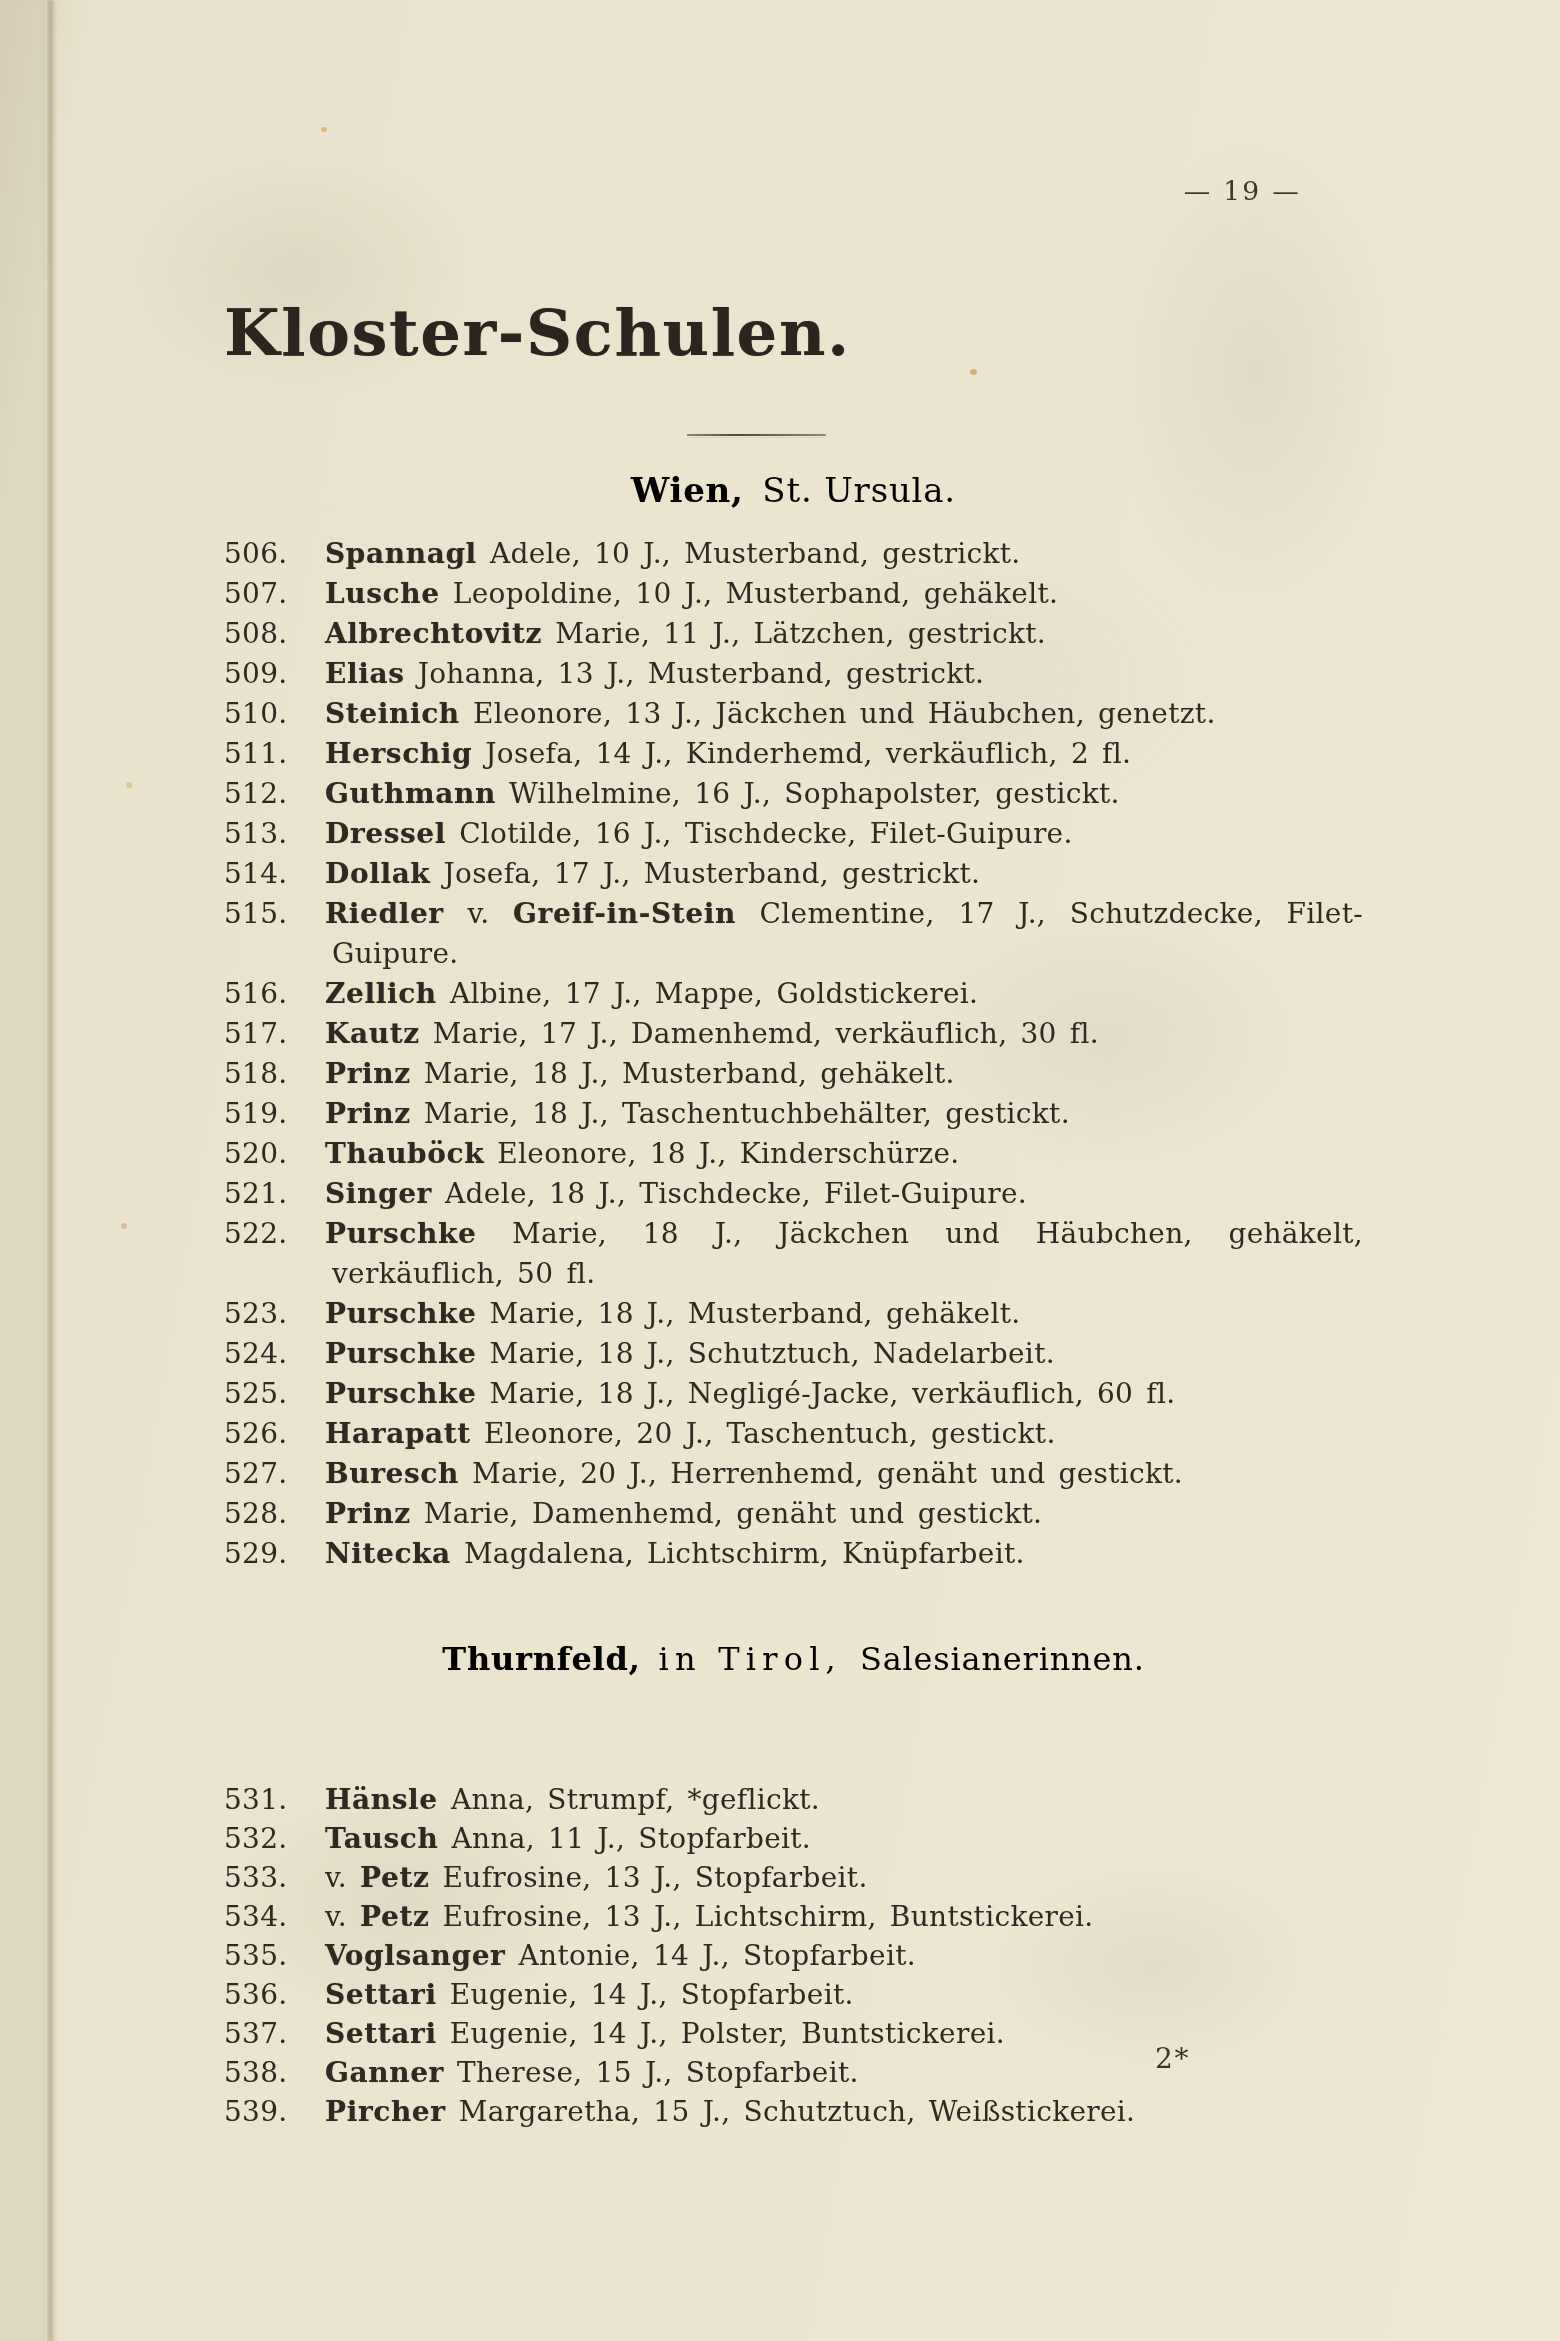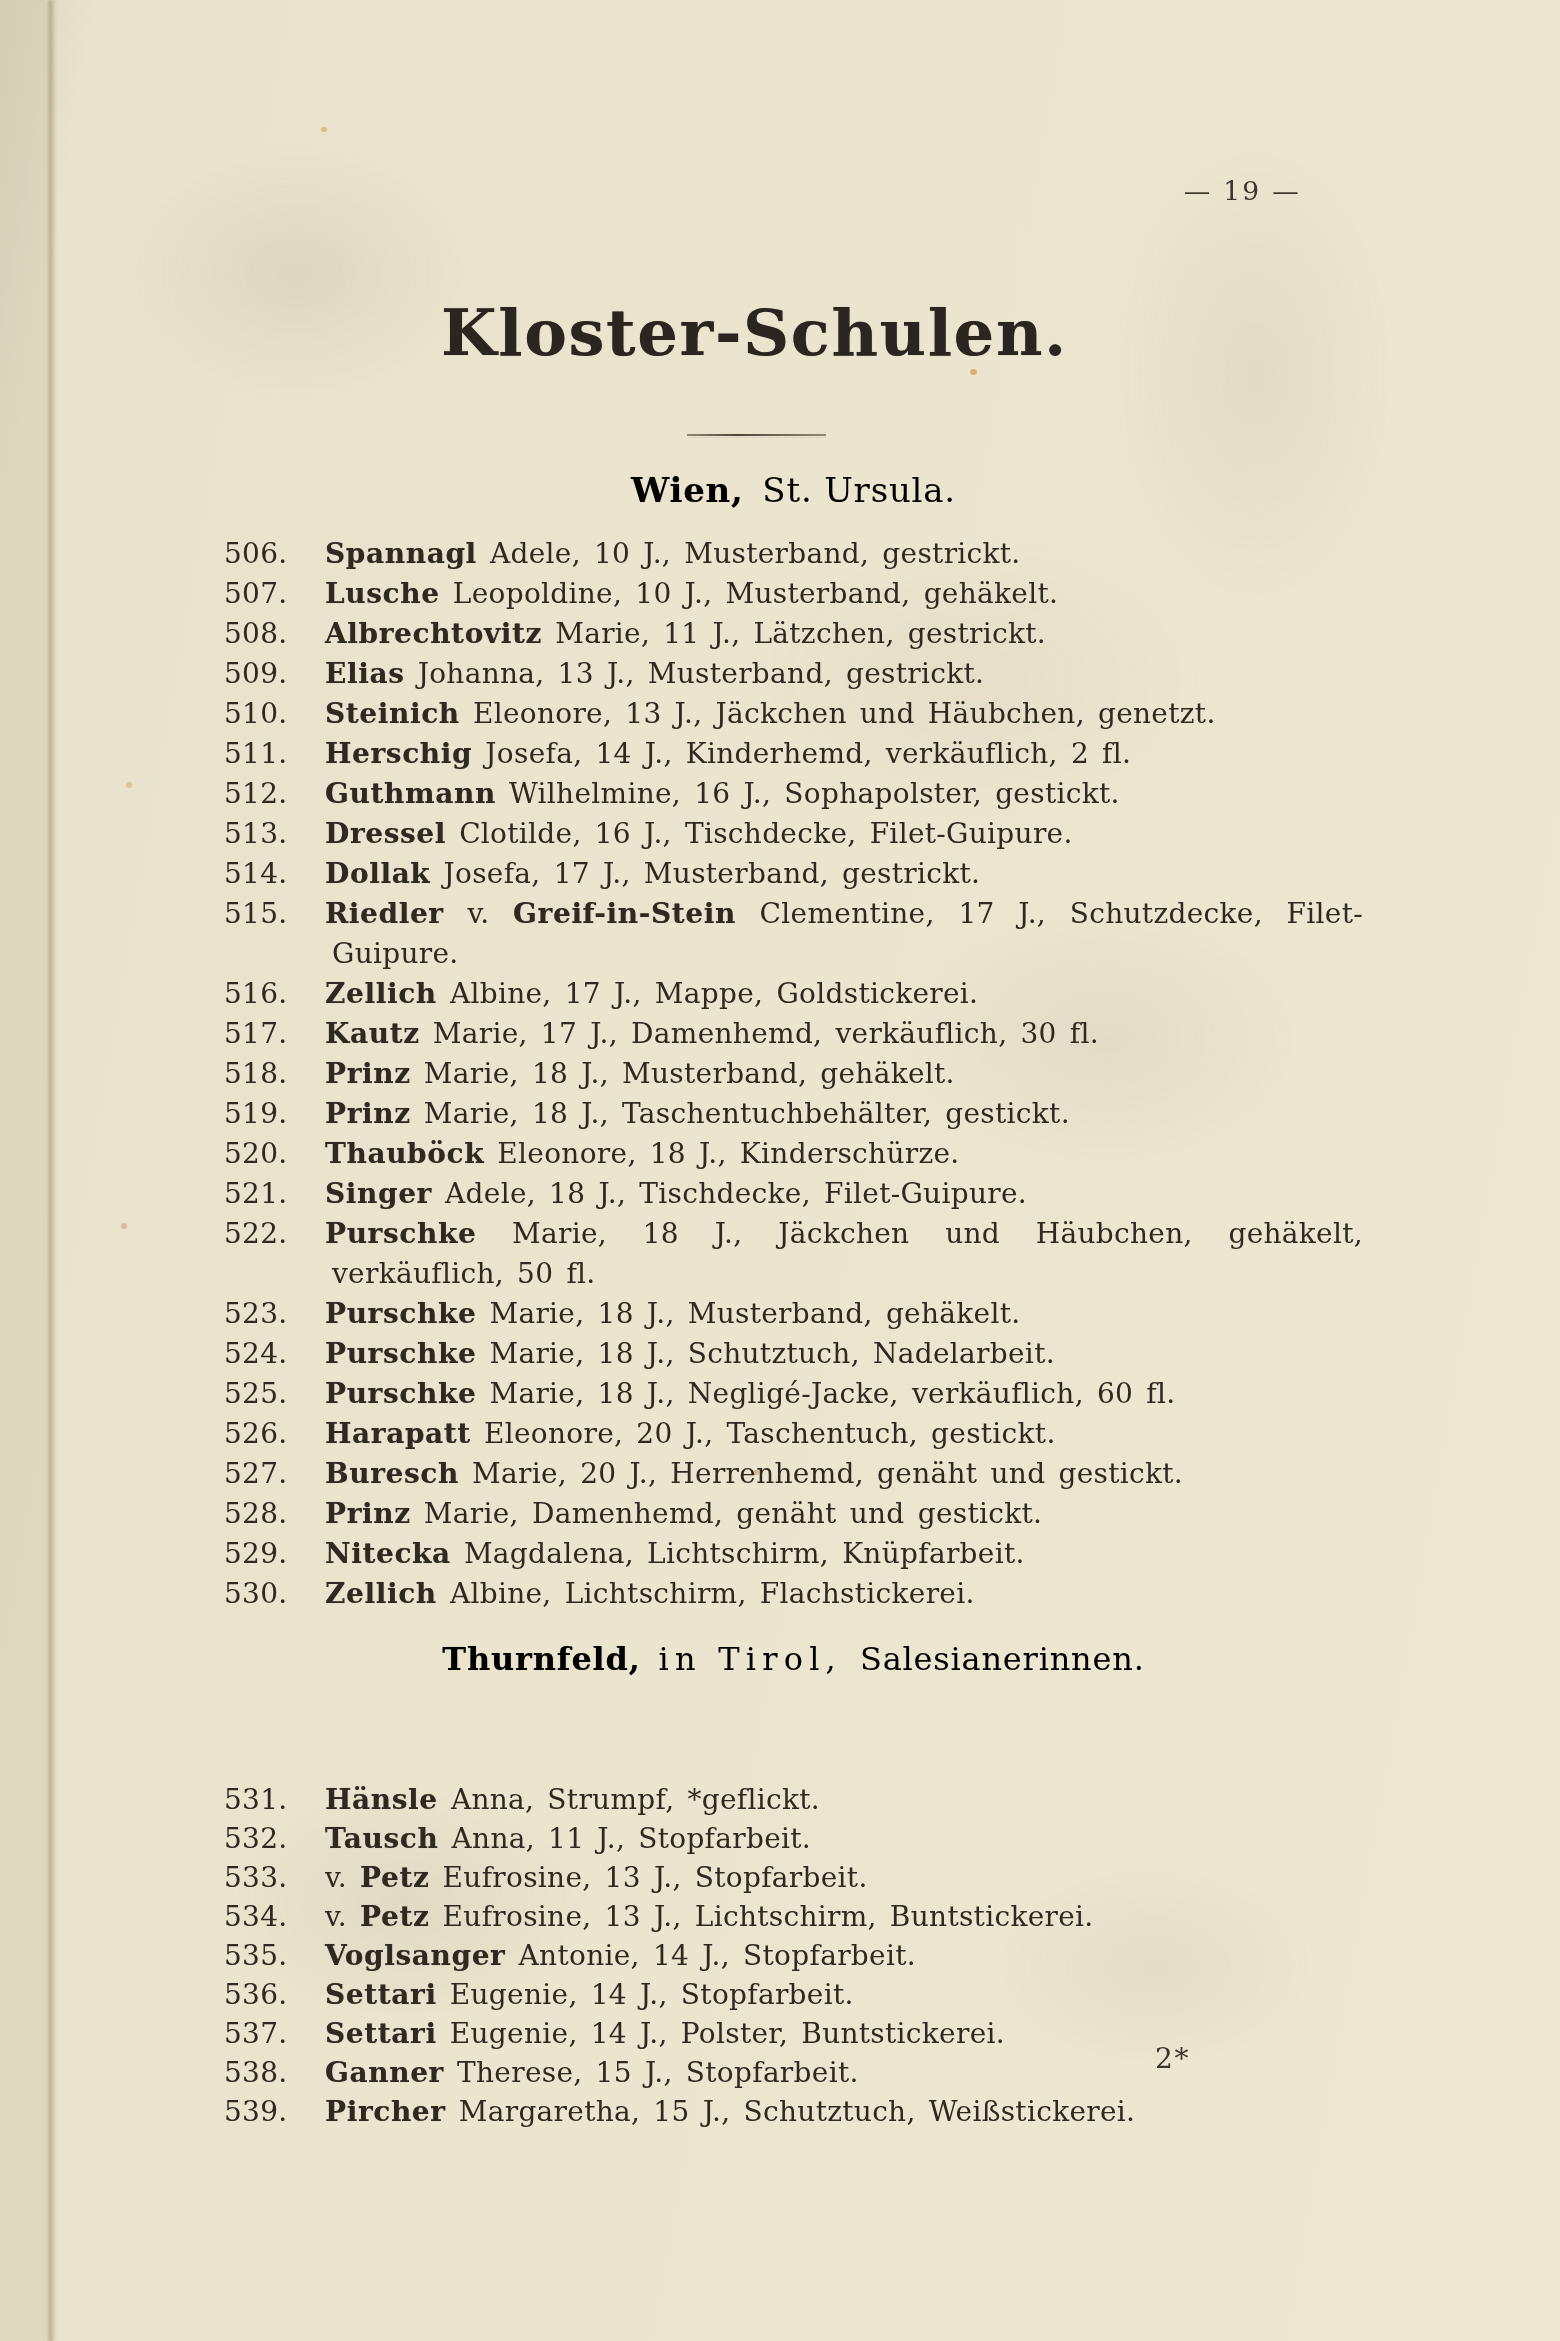--- a/index.html
+++ b/index.html
@@ -41,21 +41,21 @@
   .speck-4 { left: 121px;  top: 1223px; width: 6.2px; height: 5.5px; background: rgba(200,110,90,0.35); }
   .speck-5 { left: 753px;  top: 1470px; width: 5.5px; height: 4.7px; background: rgba(190,115,45,0.40); }
 
   
   .pagenum {
     position: absolute; left: 224px; width: 1077px; top: 175px;
     text-align: right; font-size: 26.5px; letter-spacing: 2.3px; color: #3c362c;
   }
   .title {
     position: absolute; left: 224px; width: 1061px; top: 295px;
-    text-align: center; font-size: 64px; font-weight: 700; color: #2a251e;
+    text-align: left; font-size: 64px; font-weight: 700; color: #2a251e;
     letter-spacing: 1.6px; text-shadow: 0 0 0.8px rgba(42,37,30,0.45);
   }
   .divider {
     position: absolute; left: 687px; top: 434px; width: 139px; height: 2.3px;
     background: linear-gradient(90deg, rgba(70,63,50,0.55), rgba(70,63,50,0.95) 35%, rgba(70,63,50,0.55));
     box-shadow: 0.8px 2.3px 0 -0.8px rgba(70,63,50,0.25);
   }
   .section-heading {
     position: absolute; left: 224px; width: 1139px;
     text-align: center; font-size: 34px; color: #000000;
@@ -121,21 +121,20 @@
         <div class="entry"><span class="num">520.</span><span class="nm">Thauböck</span> <span class="tx">Eleonore, 18 J., Kinderschürze.</span></div>
         <div class="entry"><span class="num">521.</span><span class="nm">Singer</span> <span class="tx">Adele, 18 J., Tischdecke, Filet-Guipure.</span></div>
         <div class="entry"><span class="num">522.</span><span class="nm">Purschke</span> <span class="tx">Marie, 18 J., Jäckchen und Häubchen, gehäkelt, verkäuflich, 50 fl.</span></div>
         <div class="entry"><span class="num">523.</span><span class="nm">Purschke</span> <span class="tx">Marie, 18 J., Musterband, gehäkelt.</span></div>
         <div class="entry"><span class="num">524.</span><span class="nm">Purschke</span> <span class="tx">Marie, 18 J., Schutztuch, Nadelarbeit.</span></div>
         <div class="entry"><span class="num">525.</span><span class="nm">Purschke</span> <span class="tx">Marie, 18 J., Negligé-Jacke, verkäuflich, 60 fl.</span></div>
         <div class="entry"><span class="num">526.</span><span class="nm">Harapatt</span> <span class="tx">Eleonore, 20 J., Taschentuch, gestickt.</span></div>
         <div class="entry"><span class="num">527.</span><span class="nm">Buresch</span> <span class="tx">Marie, 20 J., Herrenhemd, genäht und gestickt.</span></div>
         <div class="entry"><span class="num">528.</span><span class="nm">Prinz</span> <span class="tx">Marie, Damenhemd, genäht und gestickt.</span></div>
         <div class="entry"><span class="num">529.</span><span class="nm">Nitecka</span> <span class="tx">Magdalena, Lichtschirm, Knüpfarbeit.</span></div>
-        <div class="entry"><span class="num">530.</span><span class="nm">Zellich</span> <span class="tx">Albine, Lichtschirm, Flachstickerei.</span></div>
       </div>
       <div class="section-heading sh-thurnfeld"><span class="h-bold">Thurnfeld,</span> <span class="h-spaced">in Tirol,</span> <span class="h-norm">Salesianerinnen.</span> </div>
       <div class="entry-list el-thurnfeld">
         <div class="entry"><span class="num">531.</span><span class="nm">Hänsle</span> <span class="tx">Anna, Strumpf, *geflickt.</span></div>
         <div class="entry"><span class="num">532.</span><span class="nm">Tausch</span> <span class="tx">Anna, 11 J., Stopfarbeit.</span></div>
         <div class="entry"><span class="num">533.</span><span class="tx">v.</span> <span class="nm">Petz</span> <span class="tx">Eufrosine, 13 J., Stopfarbeit.</span></div>
         <div class="entry"><span class="num">534.</span><span class="tx">v.</span> <span class="nm">Petz</span> <span class="tx">Eufrosine, 13 J., Lichtschirm, Buntstickerei.</span></div>
         <div class="entry"><span class="num">535.</span><span class="nm">Voglsanger</span> <span class="tx">Antonie, 14 J., Stopfarbeit.</span></div>
         <div class="entry"><span class="num">536.</span><span class="nm">Settari</span> <span class="tx">Eugenie, 14 J., Stopfarbeit.</span></div>
         <div class="entry"><span class="num">537.</span><span class="nm">Settari</span> <span class="tx">Eugenie, 14 J., Polster, Buntstickerei.</span></div>

